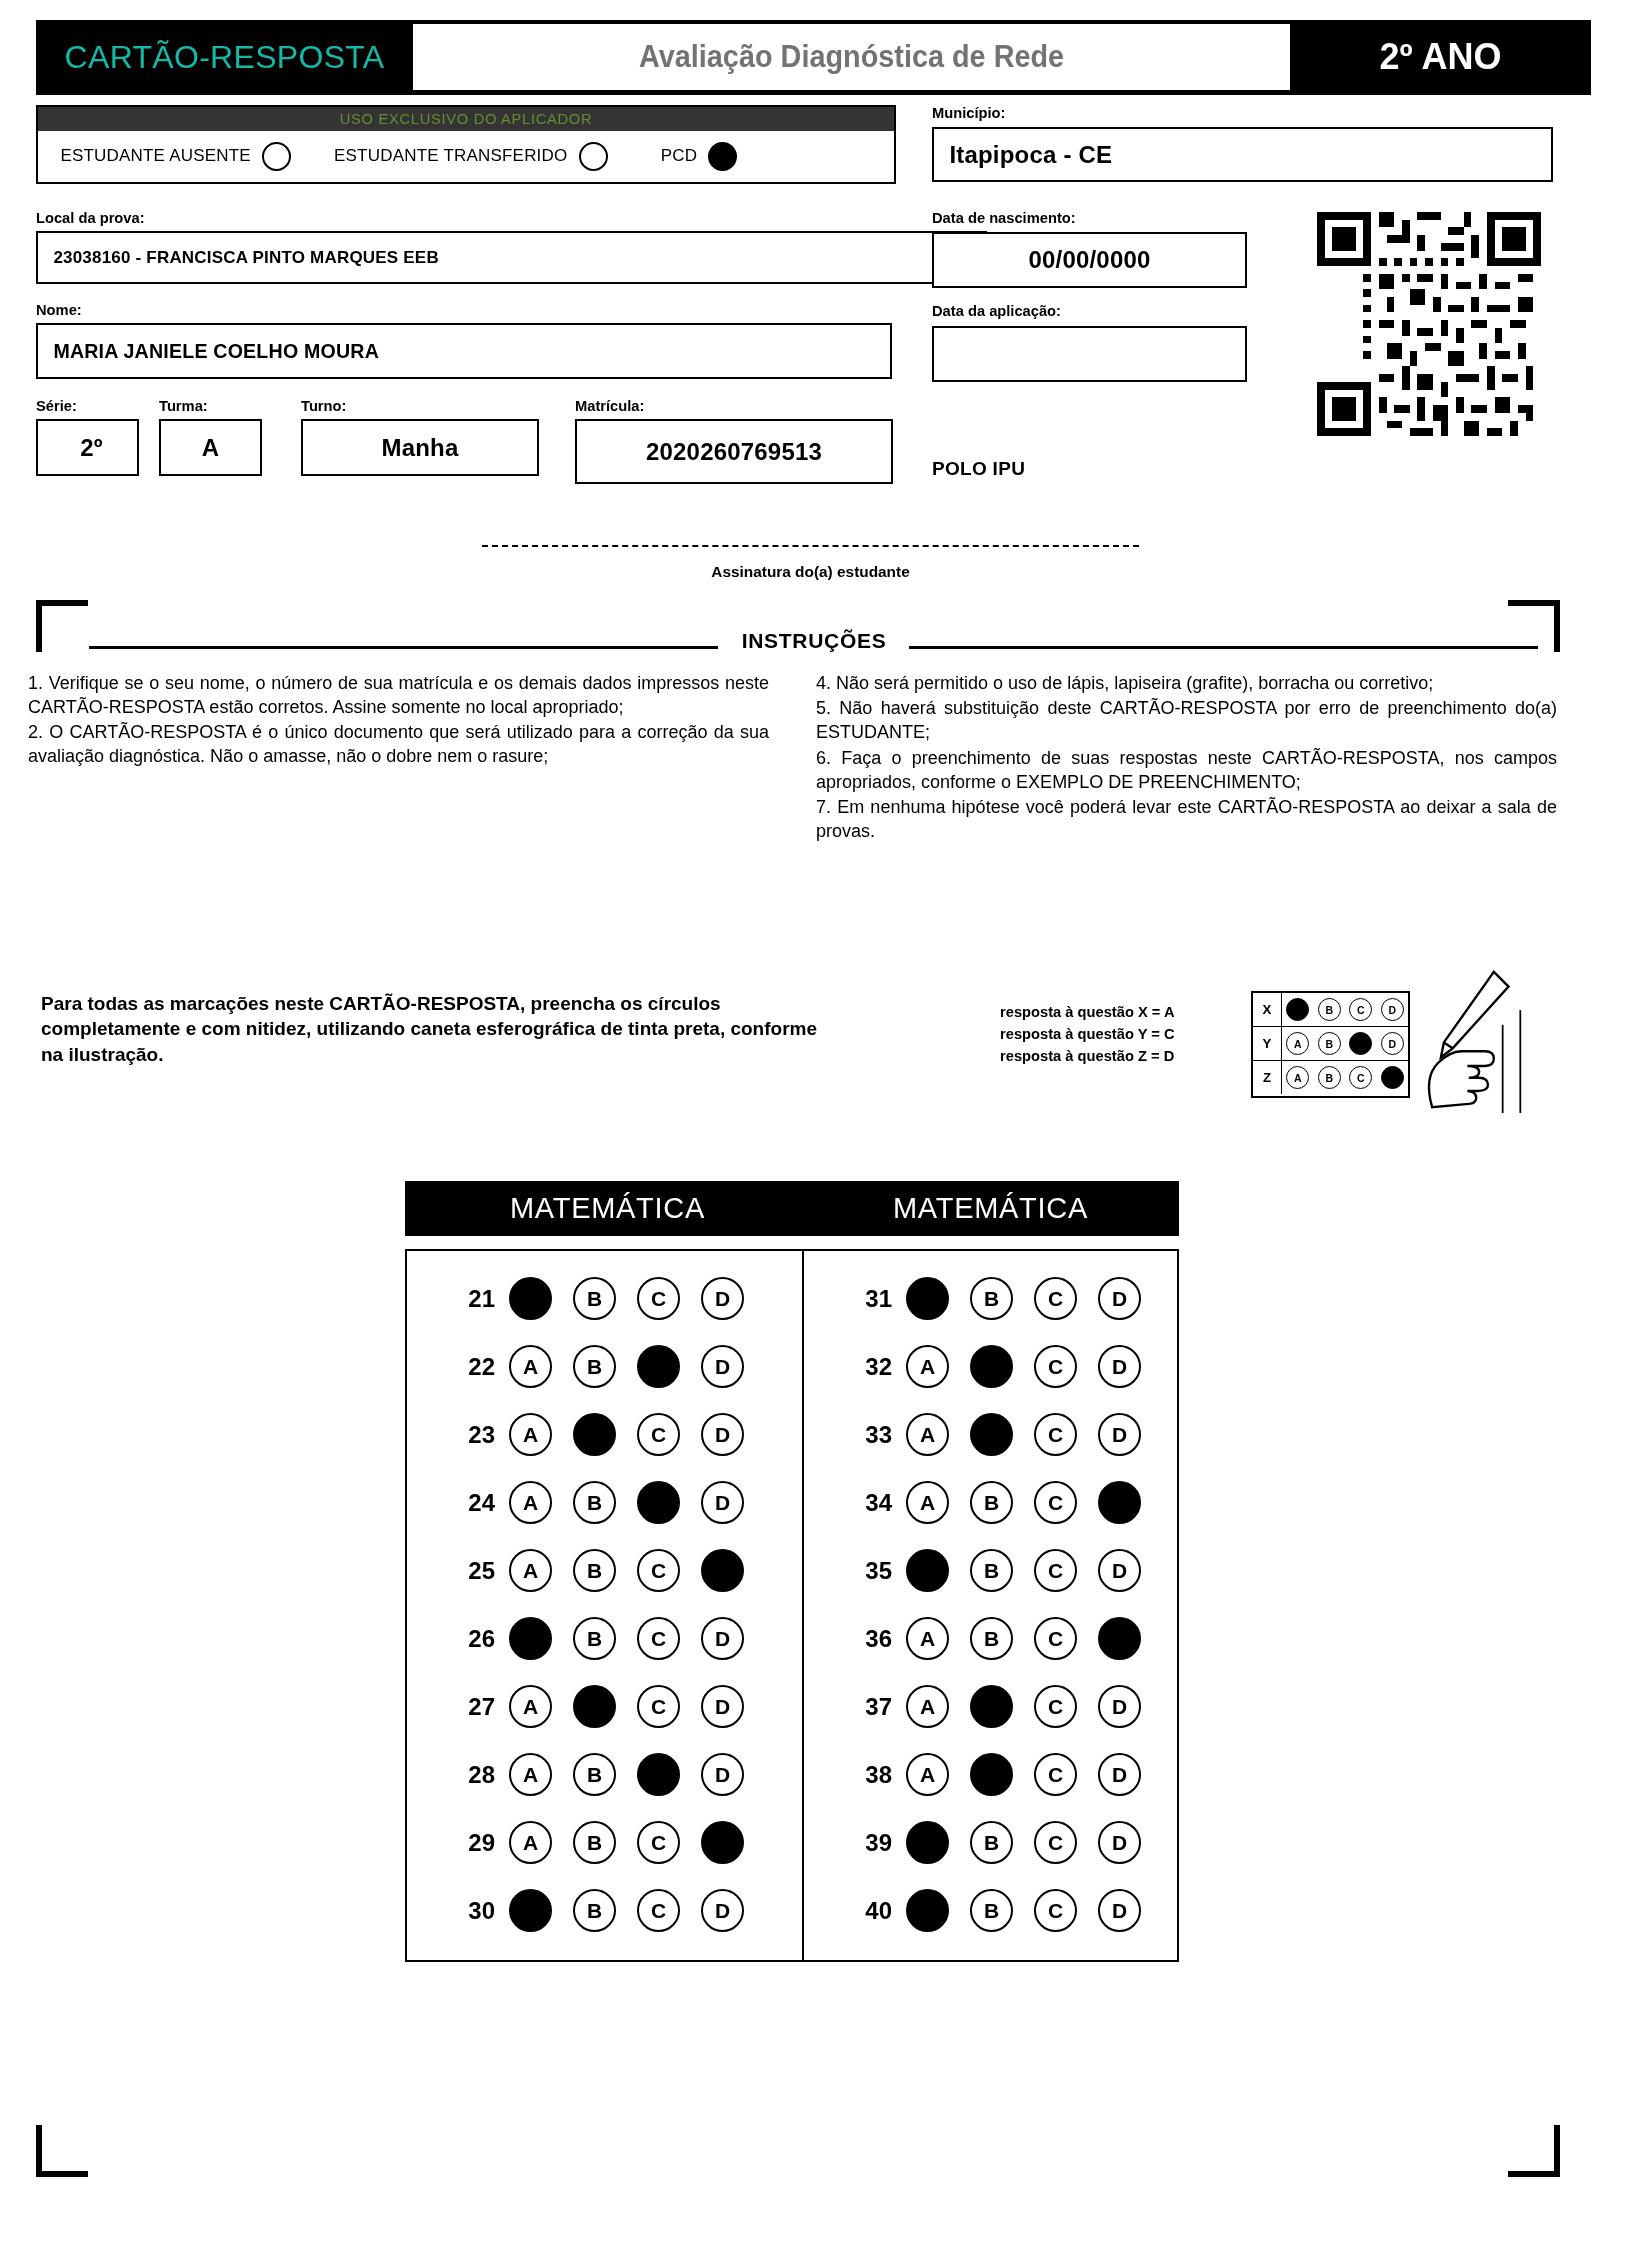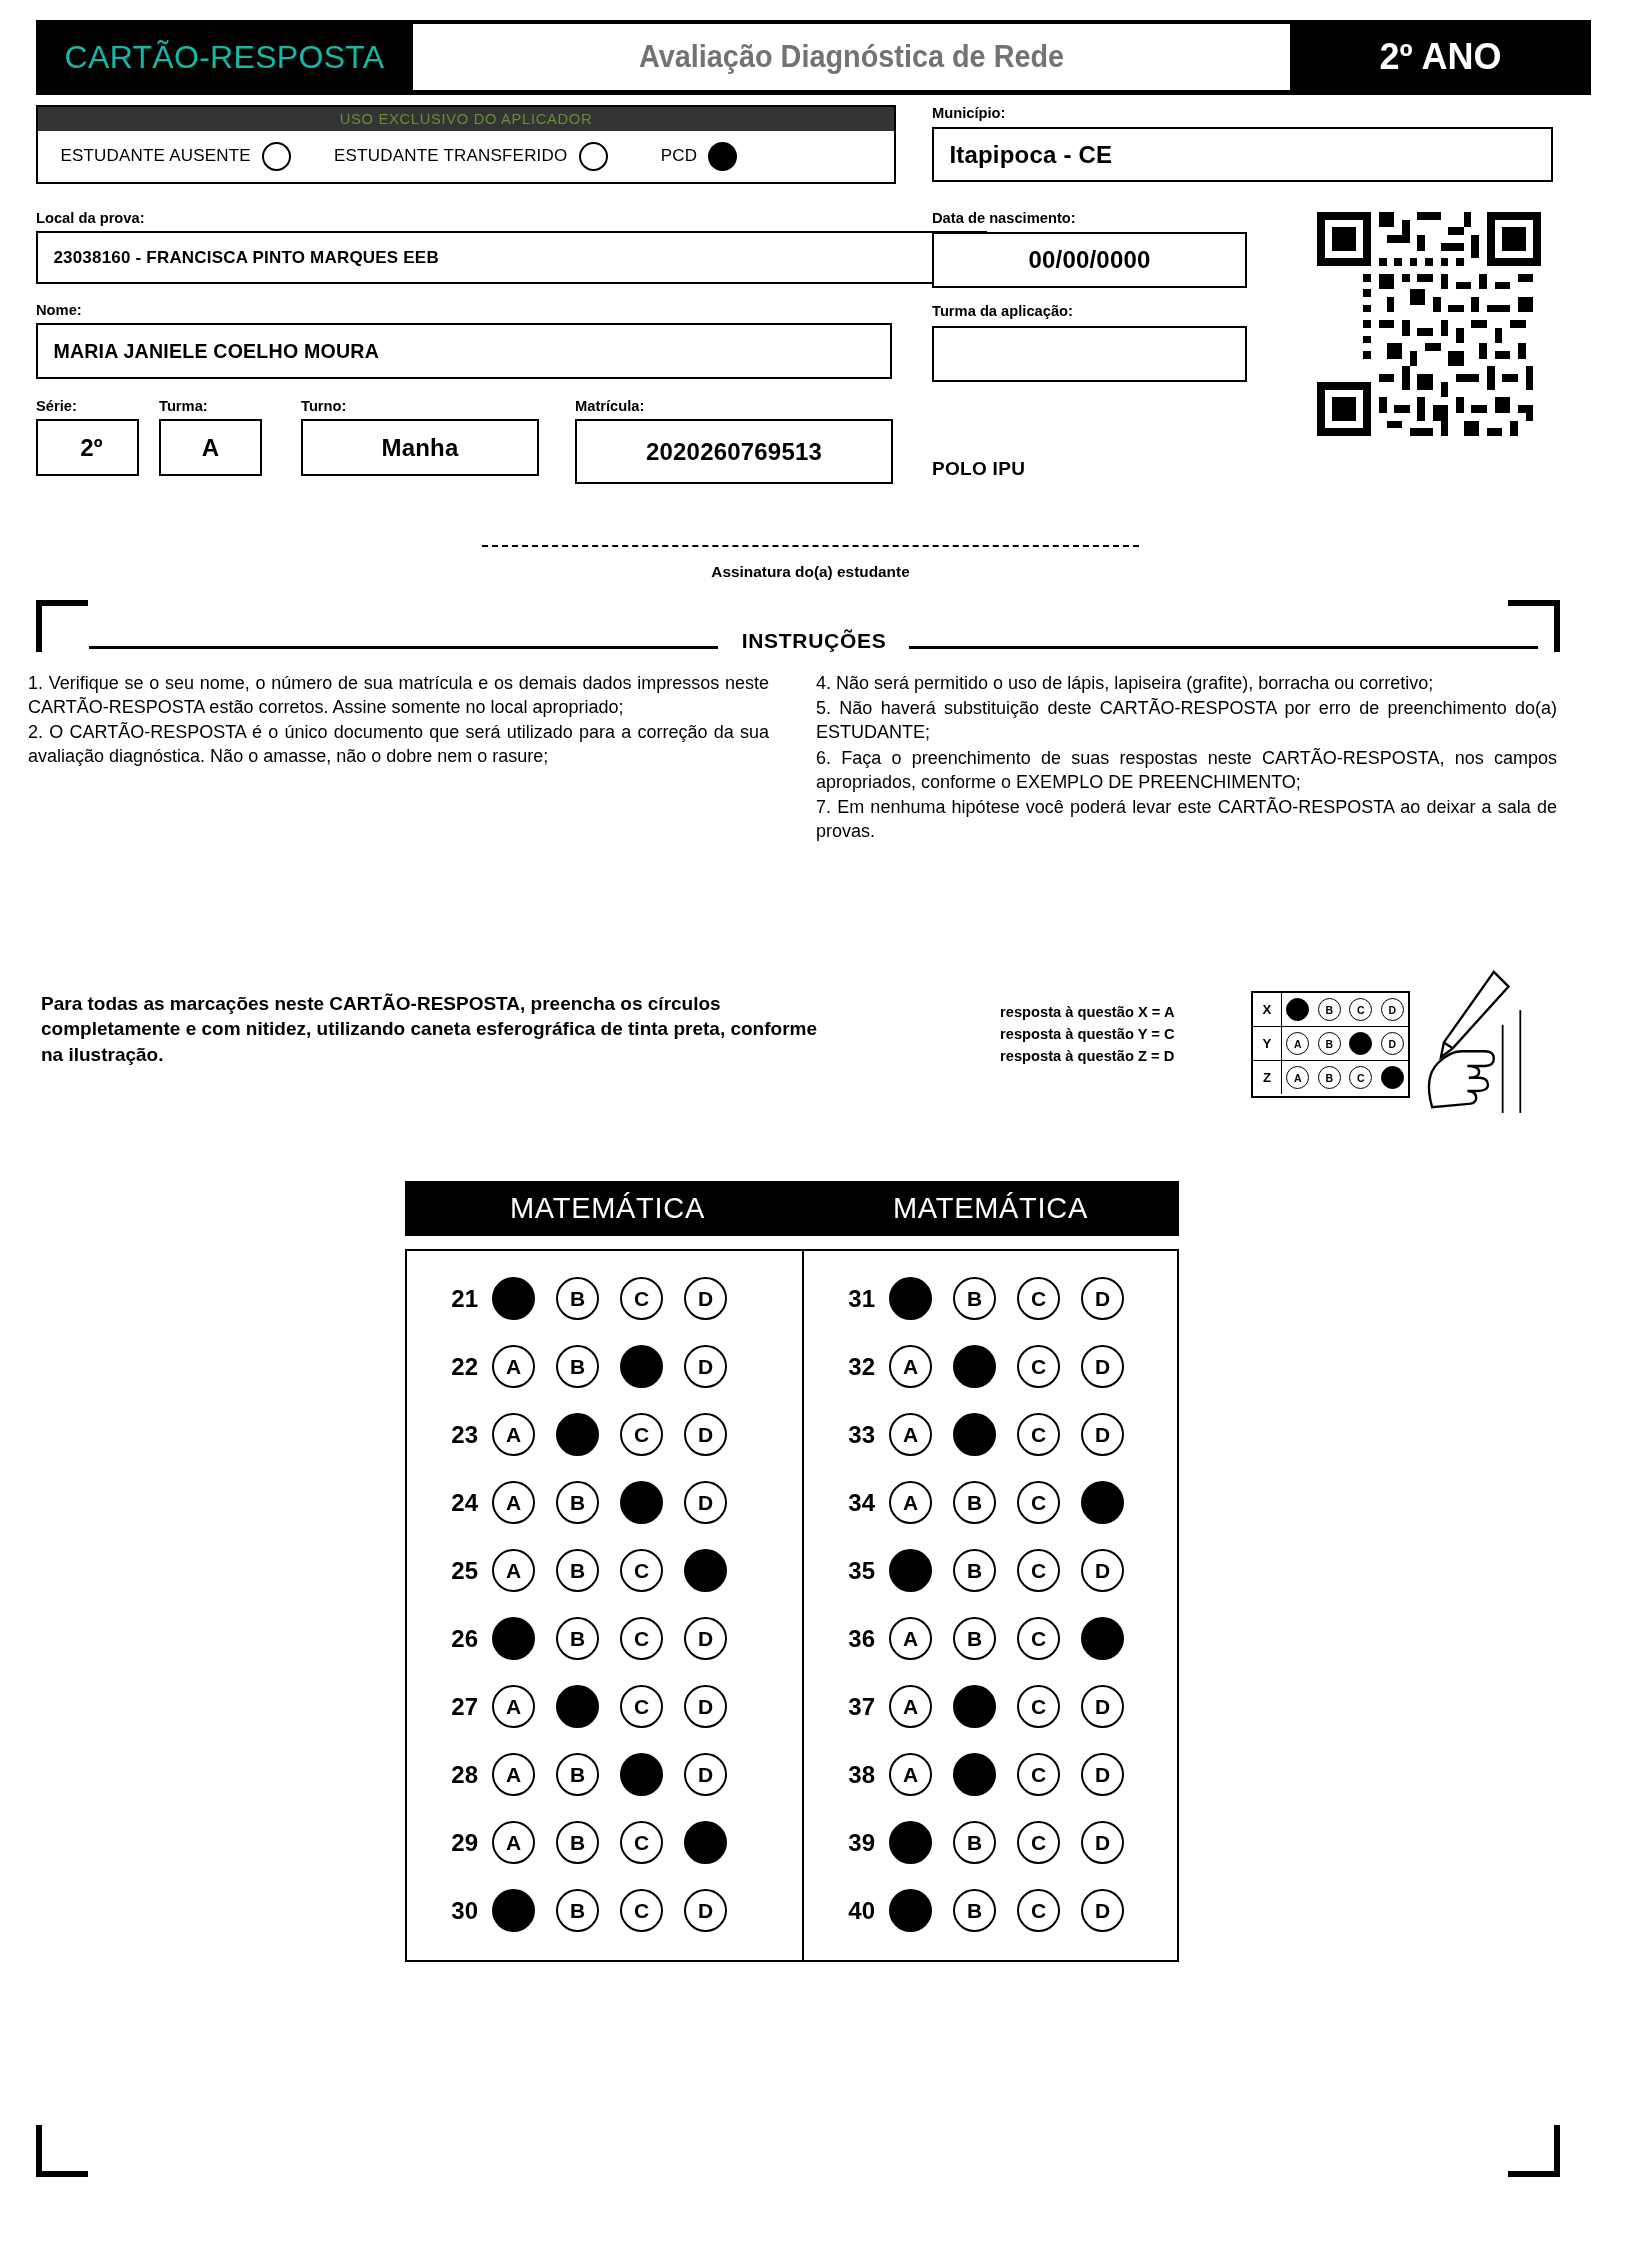--- a/index.html
+++ b/index.html
@@ -253,21 +253,21 @@
     border: 2.8px solid #000;
     background: #fff;
     box-sizing: border-box;
     padding: 14px 0 15.4px 0;
     margin-top: 12.6px;
   }
   .ans-row {
     display: flex;
     align-items: center;
     height: 68px;
-    padding-left: 19px;
+    padding-left: 36px;
   }
   .ans-num {
     width: 52px;
     font-size: 24px;
     font-weight: bold;
     text-align: right;
     padding-right: 14px;
   }
   .bub {
     width: 43px; height: 43px;
@@ -350,21 +350,21 @@
   <div class="field-label" style="left:932px; top:105px;">Município:</div>
   <div class="field-box" style="left:932px; top:127px; width:621px; height:55px;">
     <span class="field-val big">Itapipoca - CE</span>
   </div>
 
   <div class="field-label" style="left:932px; top:210px;">Data de nascimento:</div>
   <div class="field-box" style="left:932px; top:232px; width:315px; height:56px; justify-content:center; padding-left:0;">
     <span class="field-val big">00/00/0000</span>
   </div>
 
-  <div class="field-label" style="left:932px; top:303px;">Turma da aplicação:</div>
+  <div class="field-label" style="left:932px; top:303px;">Data da aplicação:</div>
   <div class="field-box" style="left:932px; top:326px; width:315px; height:56px; justify-content:center; padding-left:0;">
     <span class="field-val big"></span>
   </div>
 
   <svg class="qr" viewBox="0 0 29 29" shape-rendering="crispEdges">
     <rect width="29" height="29" fill="#fff"></rect>
     <g fill="#000">
 
       <rect x="0" y="0" width="7" height="1"></rect>
         <rect x="0" y="6" width="7" height="1"></rect>

